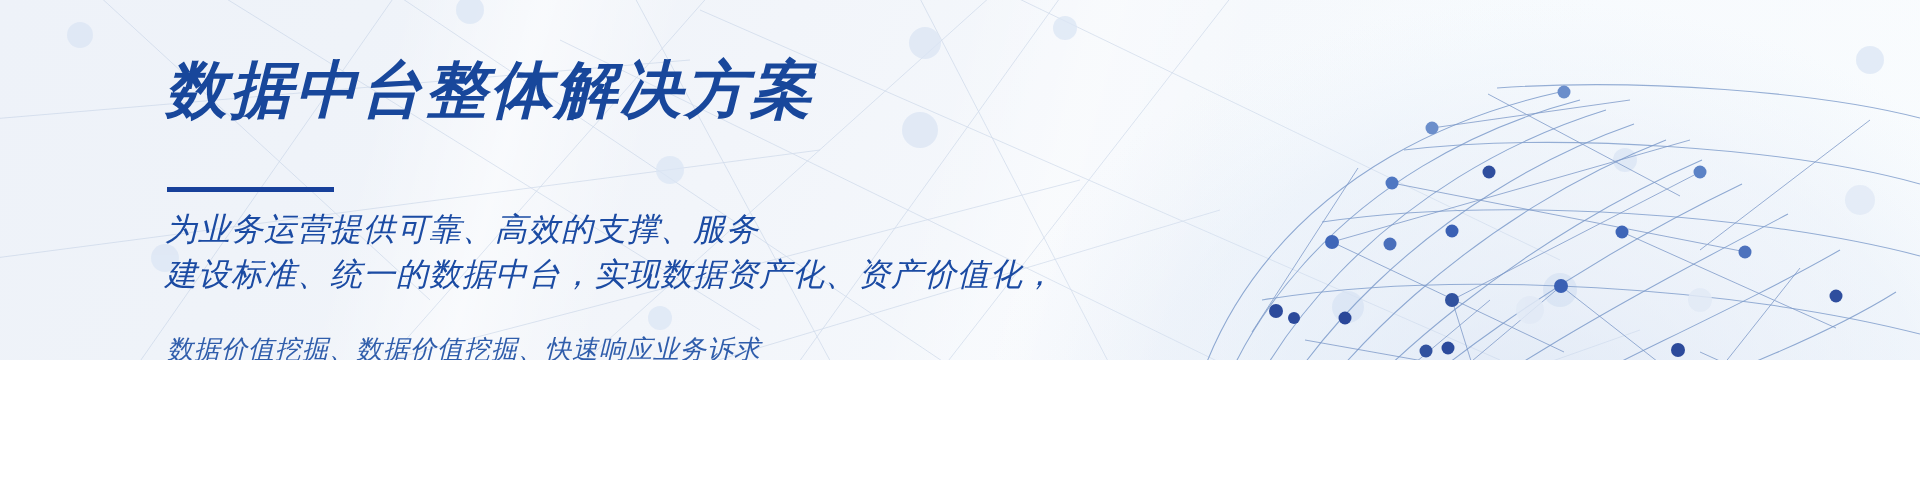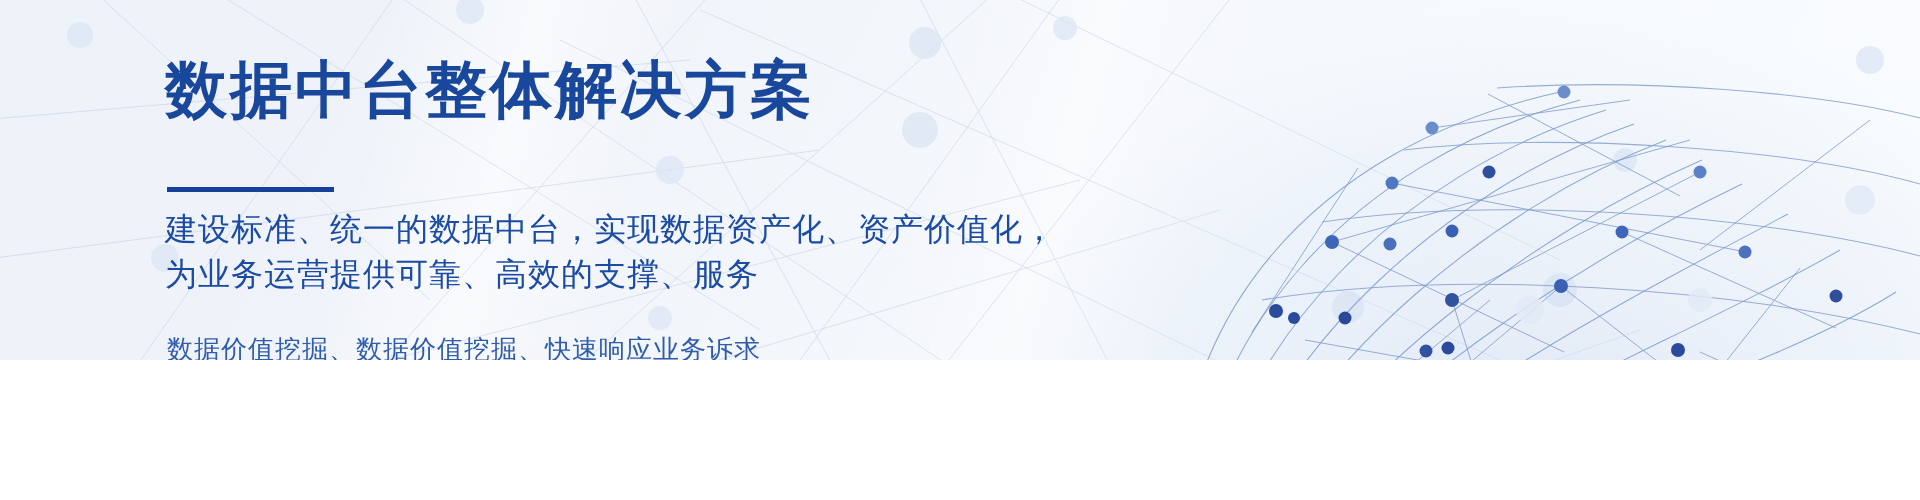--- a/index.html
+++ b/index.html
@@ -14,20 +14,21 @@
     width:1920px; height:360px;
     background:
       linear-gradient(118deg,
         #eef2f9 0%,
         #eff3f9 18%,
         #f2f5fa 38%,
         #f5f8fc 58%,
         #f7fafd 76%,
         #fafcfe 100%);
     overflow:hidden;
+    font-style:italic;
   }
   
   .sheen {
     position:absolute; inset:0;
     background:
       linear-gradient(105deg,
         rgba(255,255,255,0) 0%,
         rgba(255,255,255,0) 20%,
         rgba(255,255,255,.55) 27%,
         rgba(255,255,255,0) 34%,
@@ -246,21 +247,21 @@
     </g>
   </svg>
 
   <div class="content">
 
     <h1 class="title">数据中台整体解决方案</h1>
 
     <div class="rule"></div>
 
     <div class="sub">
+      <span class="line">为业务运营提供可靠、高效的支撑、服务</span>
       <span class="line">建设标准、统一的数据中台，实现数据资产化、资产价值化，</span>
-      <span class="line">为业务运营提供可靠、高效的支撑、服务</span>
     </div>
 
     <div class="tag">数据价值挖掘、数据价值挖掘、快速响应业务诉求</div>
 
   </div>
 
 </div>
 
 </body></html>

